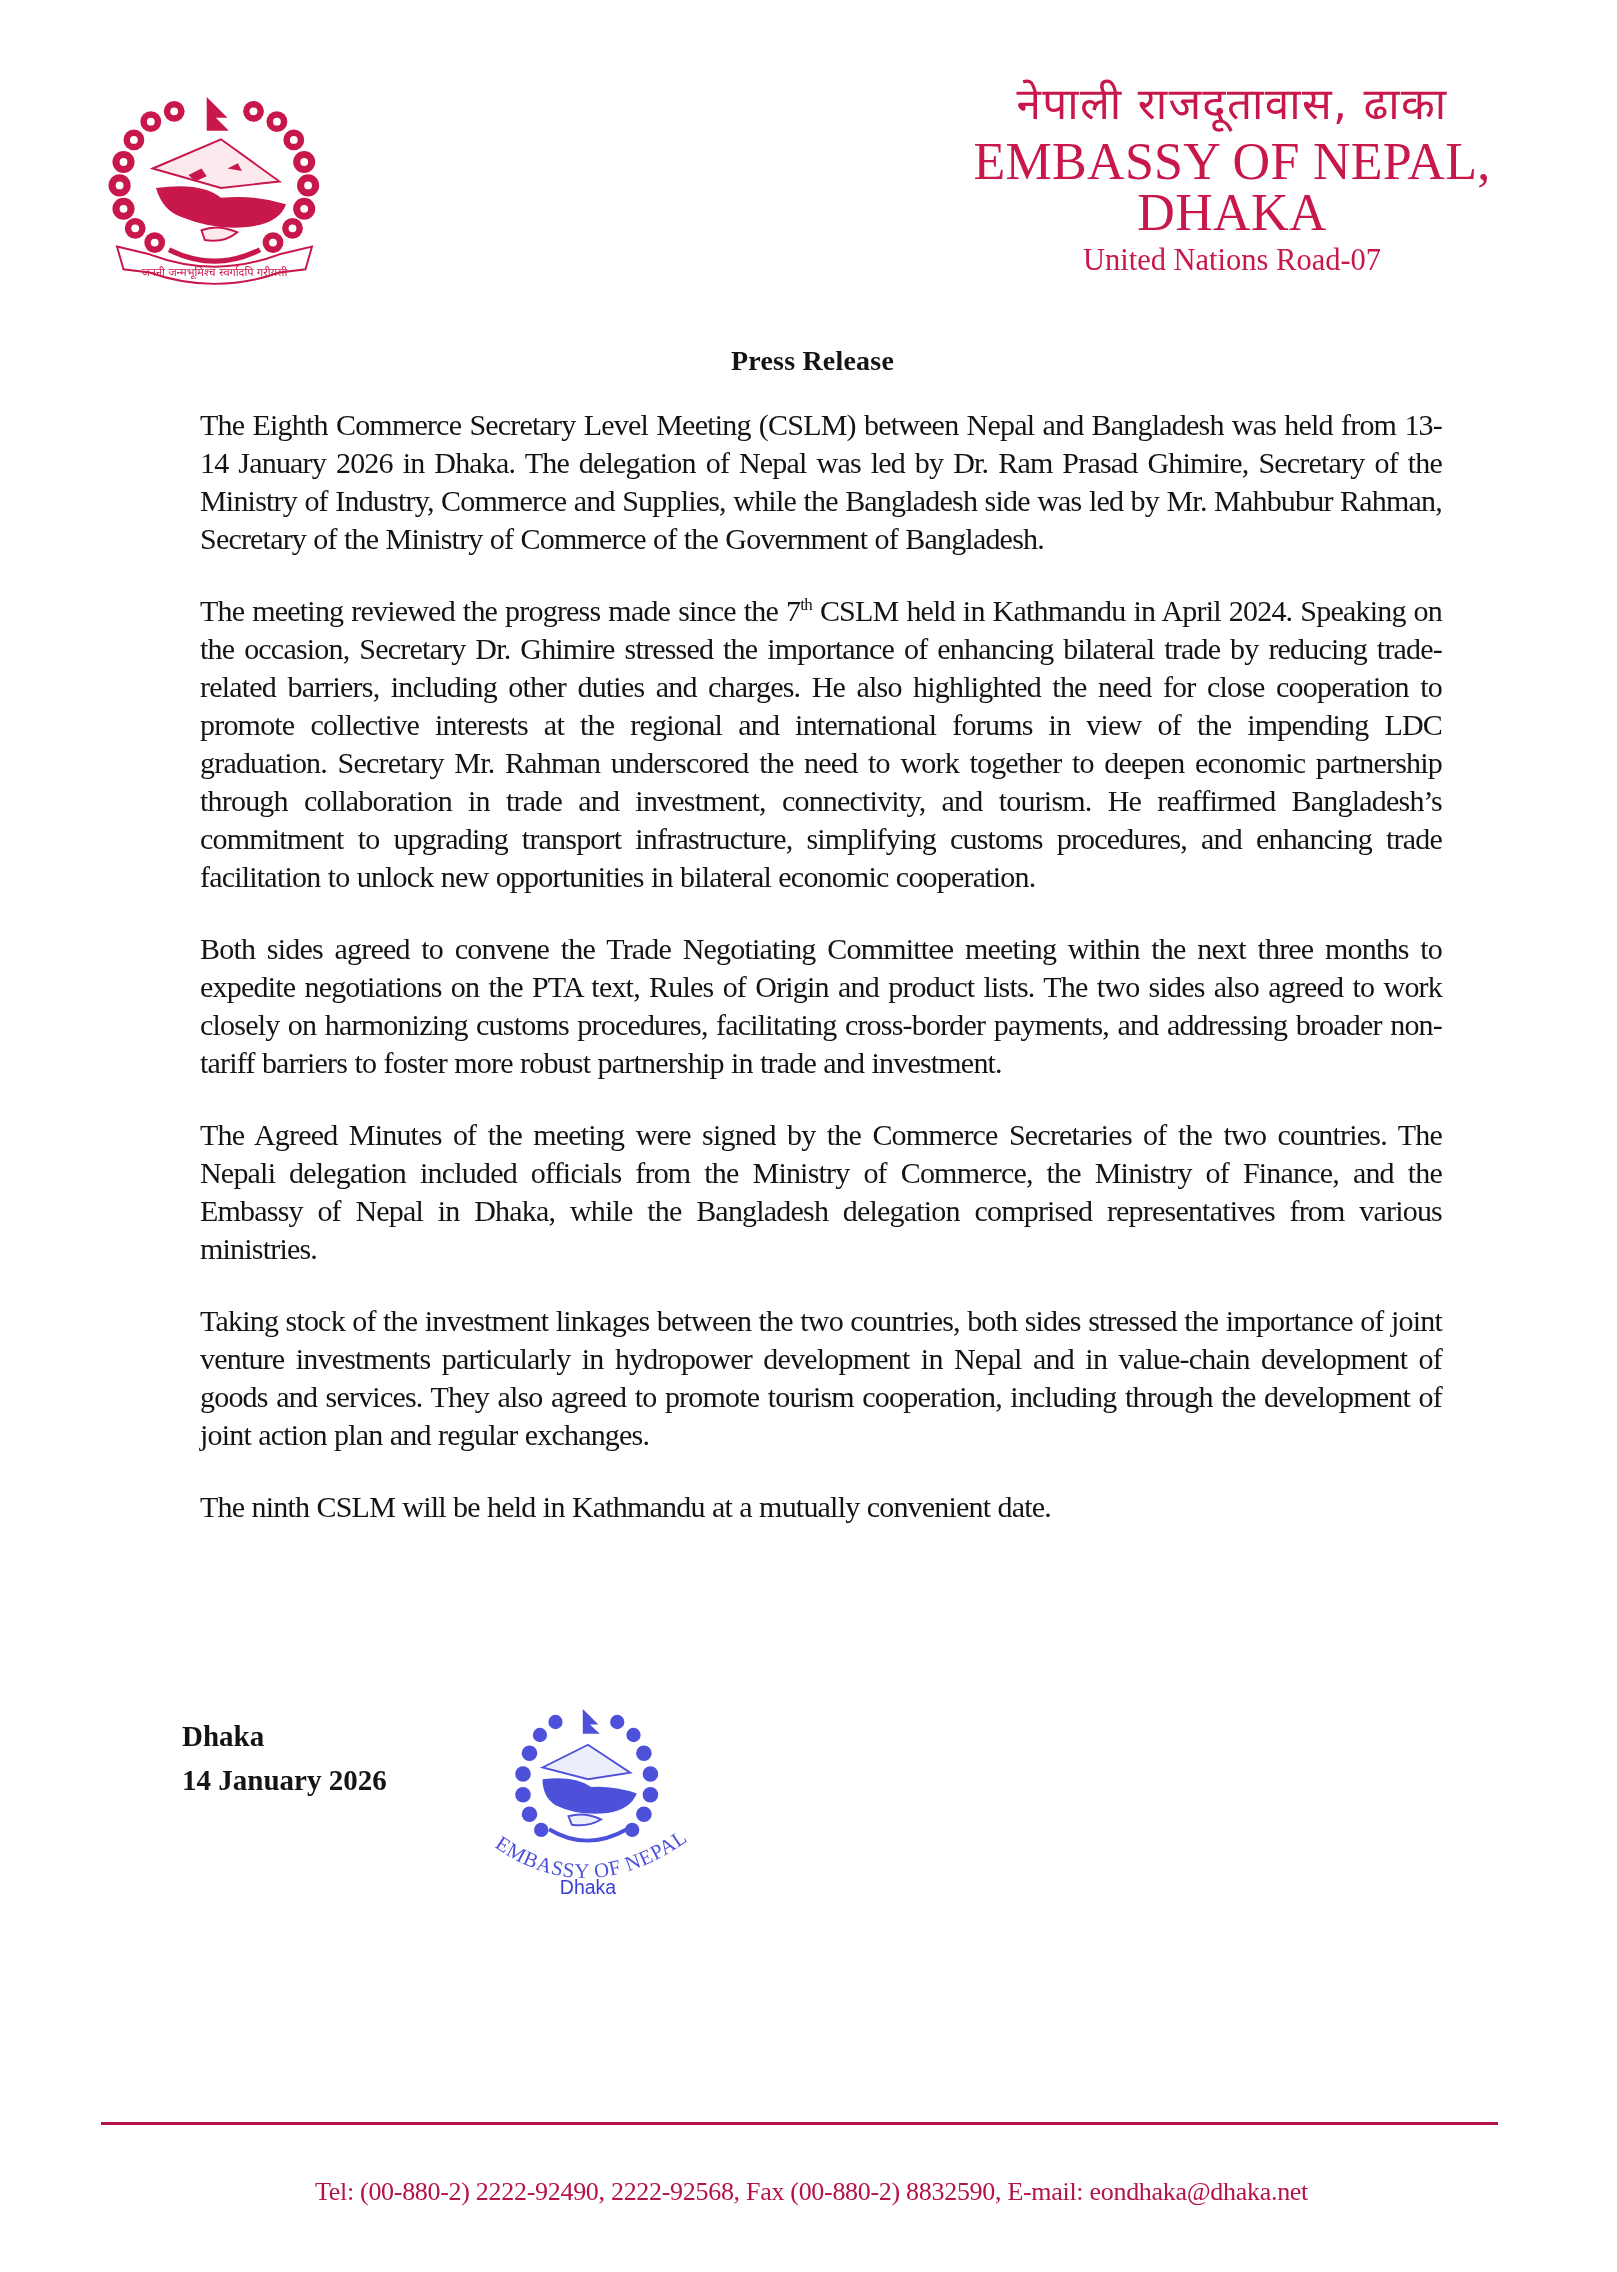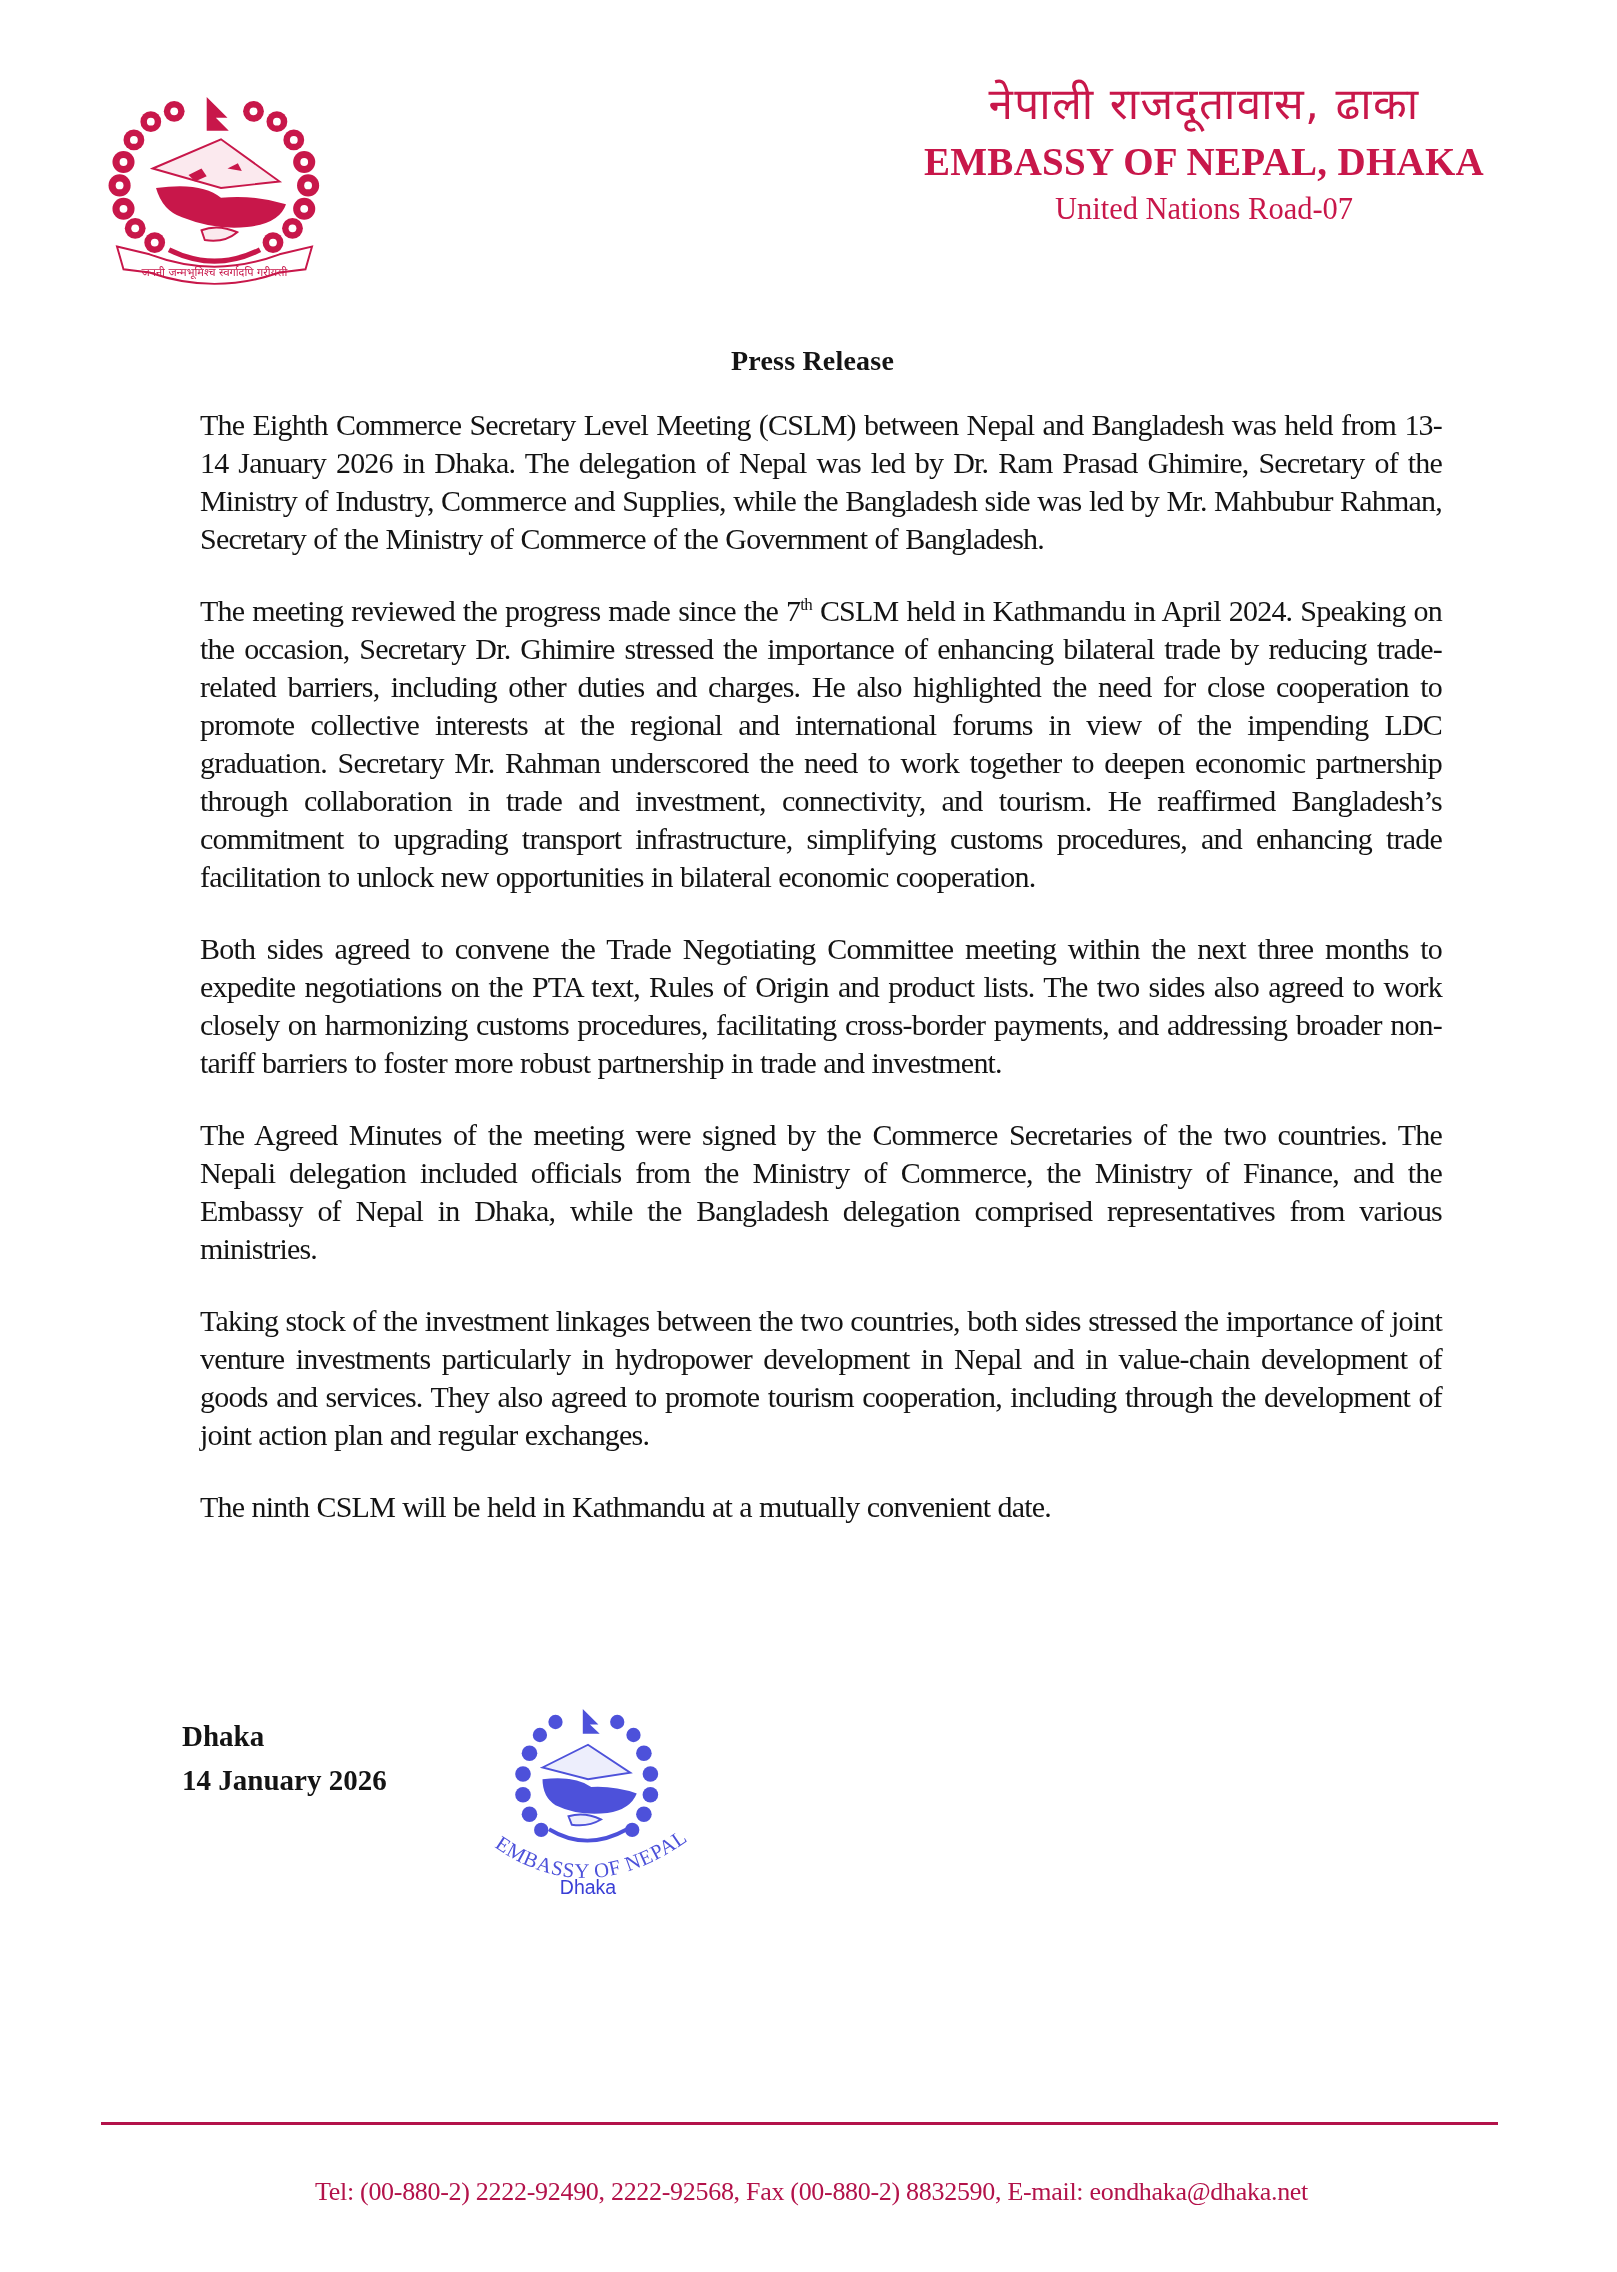--- a/index.html
+++ b/index.html
@@ -2,25 +2,25 @@
 <html style="font-size:10.4px"><head>
   <meta charset="utf-8">
   <style>
     html, body { margin: 0; padding: 0; background: #ffffff; }
     body {
       width: 1618px; height: 2273px; position: relative; overflow: hidden;
       font-family: "Liberation Serif", "DejaVu Serif", serif; color: #141414;
     }
     .emblem { position: absolute; left: 91px; top: 84px; width: 247px; height: 221px; }
     .letterhead {
-      position: absolute; right: 89px; top: 71px; width: 650px;
+      position: absolute; right: 61px; top: 71px; width: 650px;
       text-align: center; color: #c8174a;
     }
     .lh-devanagari { font-family: "DejaVu Sans", sans-serif; font-size: 44px; line-height: 65px; letter-spacing: 1.3px; }
-    .lh-title { font-weight: bold; font-size: 39px; line-height: 51px; letter-spacing: 0.3px; }
+    .lh-title { font-weight: normal; font-size: 52px; line-height: 51px; letter-spacing: 0.3px; }
     .lh-addr { font-size: 30.5px; line-height: 38px; }
     .lh-addr.l1 { margin-top: 2.6px; }
 
     .press-title {
       position: absolute; left: 650px; width: 325px; top: 305px; text-align: center;
       font-weight: bold; font-size: 28px; letter-spacing: 0.2px; margin-top: 40px;
     }
     .content {
       position: absolute; left: 182px; top: 406px; width: 1260px;
     }

